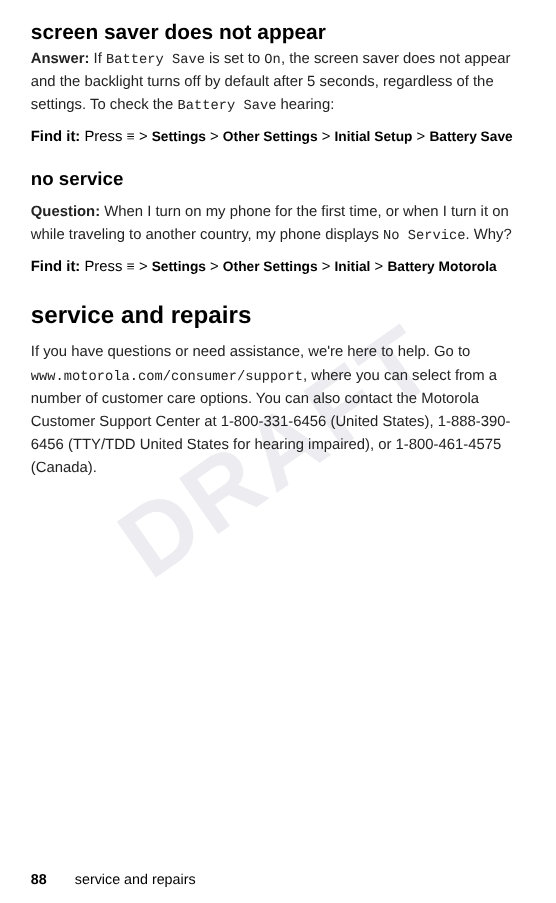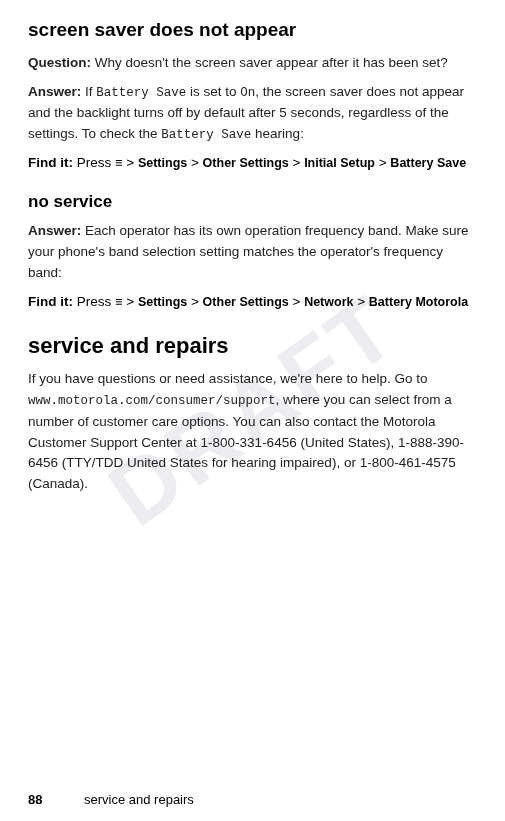--- a/index.html
+++ b/index.html
@@ -43,21 +43,20 @@
 
     .content {
       position: relative;
       z-index: 1;
     }
 
     h1.section-title {
       font-size: 19px;
       font-weight: bold;
       color: #000000;
-      margin-bottom: 10px;
       line-height: 1.3;
     }
 
     h2.sub-title {
       font-size: 17px;
       font-weight: bold;
       color: #000000;
       margin-top: 16px;
       margin-bottom: 8px;
       line-height: 1.3;
@@ -110,21 +109,21 @@
     }
 
     .footer {
       position: absolute;
       bottom: 14px;
       left: 0;
       right: 0;
       padding: 0 28px;
       display: flex;
       align-items: flex-start;
-      gap: 16px;
+      gap: 0;
     }
 
     .footer-page-num {
       font-size: 13px;
       font-weight: bold;
       color: #000000;
       min-width: 40px;
     }
 
     .footer-label {
@@ -135,41 +134,38 @@
 </head>
 <body>
 
 <div class="page-container">
   <div class="draft-watermark">DRAFT</div>
 
   <div class="content">
 
     <h1 class="section-title">screen saver does not appear</h1>
 
-    <p class="body-text">
-      <strong>Question:</strong><span> Why doesn't the screen saver appear after it has been set?</span>
-    </p>
 
     <p class="body-text">
       <strong>Answer:</strong><span> If </span><span class="mono">Battery Save</span><span> is set to </span><span class="mono">On</span><span>, the screen saver does not appear and the backlight turns off by default after 5 seconds, regardless of the settings. To check the </span><span class="mono">Battery Save</span><span> hearing:</span>
     </p>
 
     <p class="find-it">
       <strong>Find it:</strong><span> Press </span><span class="mono">≡</span> &gt; <span class="path">Settings</span><span class="separator"> &gt; </span><span class="path">Other Settings</span><span class="separator"> &gt; </span><span class="path">Initial Setup</span><span class="separator"> &gt; </span><span class="path">Battery Save</span>
     </p>
 
     <h2 class="sub-title">no service</h2>
 
-
     <p class="body-text">
-      <strong>Answer:</strong><span> Each operator has its own operation frequency band. Make sure your phone's band selection setting matches the operator's frequency band:</span>
+      <strong>Question:</strong><span> When I turn on my phone for the first time, or when I turn it on while traveling to another country, my phone displays </span><span class="mono">No Service</span><span>. Why?</span>
     </p>
 
+
     <p class="find-it">
-      <strong>Find it:</strong><span> Press </span><span class="mono">≡</span> &gt; <span class="path">Settings</span><span class="separator"> &gt; </span><span class="path">Other Settings</span><span class="separator"> &gt; </span><span class="path">Network</span><span class="separator"> &gt; </span><span class="path">Battery Motorola</span>
+      <strong>Find it:</strong><span> Press </span><span class="mono">≡</span> &gt; <span class="path">Settings</span><span class="separator"> &gt; </span><span class="path">Other Settings</span><span class="separator"> &gt; </span><span class="path">Initial</span><span class="separator"> &gt; </span><span class="path">Battery Motorola</span>
     </p>
 
     <div class="service-repairs-section">
       <h1 class="service-title">service and repairs</h1>
       <p class="body-text">
         <span>If you have questions or need assistance, we're here to help. Go to </span><span class="mono">www.motorola.com/consumer/support</span><span>, where you can select from a number of customer care options. You can also contact the Motorola Customer Support Center at 1-800-331-6456 (United States), 1-888-390-6456 (TTY/TDD United States for hearing impaired), or 1-800-461-4575 (Canada).</span>
       </p>
     </div>
   </div>
 

